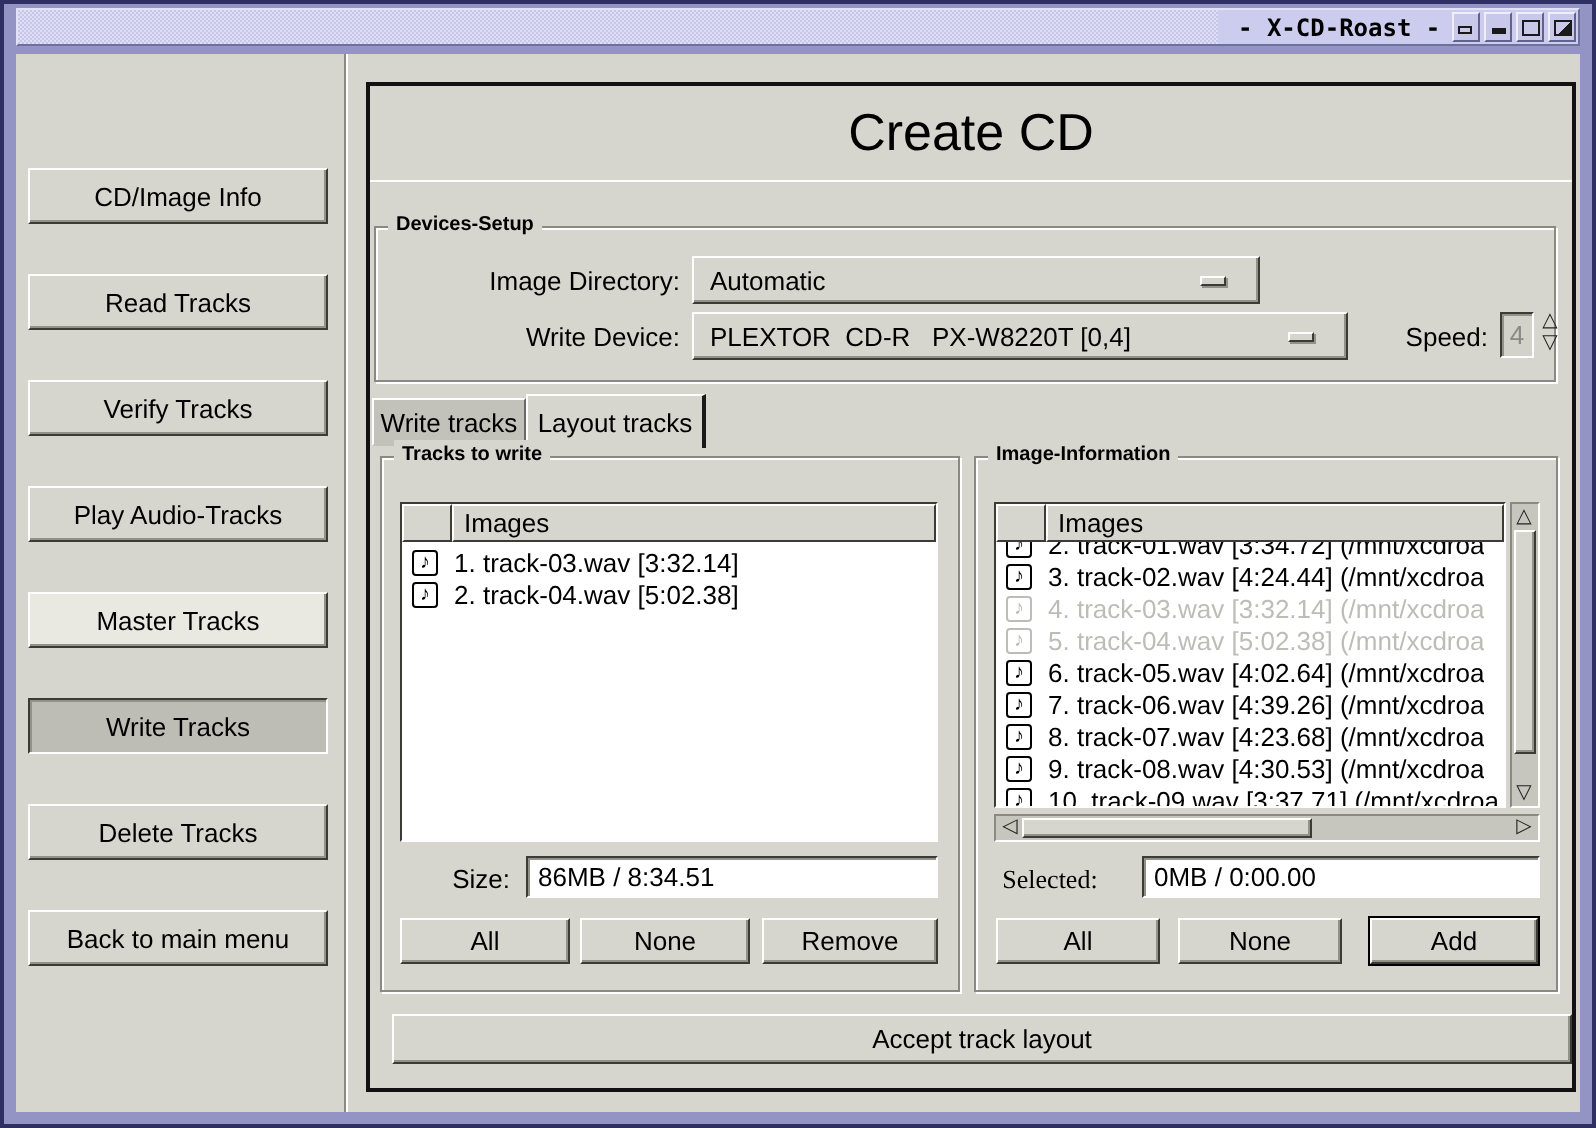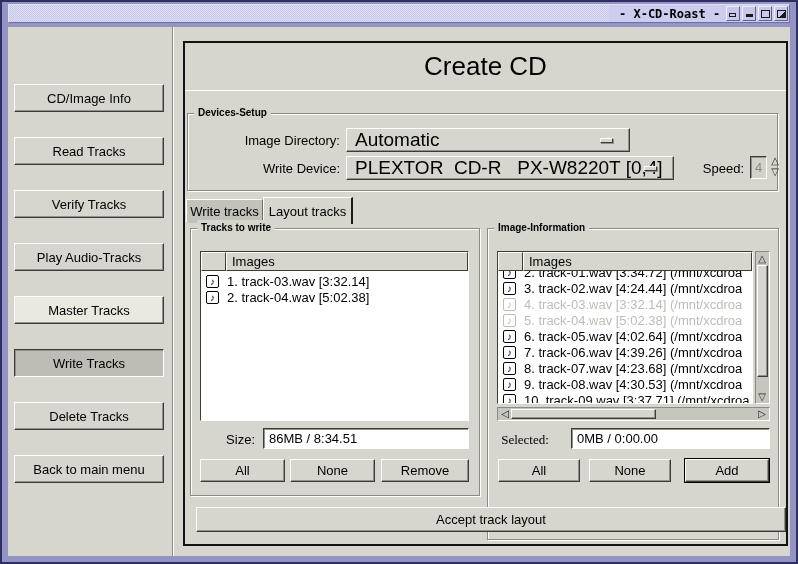--- a/index.html
+++ b/index.html
@@ -120,21 +120,21 @@
     display: flex; align-items: center; justify-content: center;
     font-size: 26px; font-weight: 500; color: #000;
   }
   
   .optmenu {
     position: absolute;
     background: #d6d6ce;
     border: 1px solid;
     border-color: #ffffff #3c3c36 #3c3c36 #ffffff;
     box-shadow: inset -1px -1px 0 #92928a;
-    font-size: 19px;
+    font-size: 13px;
     display: flex; align-items: center;
     padding-left: 8px; white-space: pre;
   }
   .opt-indicator {
     position: absolute; right: 16px; top: 9px;
     width: 13px; height: 5px;
     background: #d6d6ce;
     border: 1px solid;
     border-color: #ffffff #3c3c36 #3c3c36 #ffffff;
     box-shadow: 1px 1px 0 #92928a;
@@ -300,21 +300,21 @@
             </div>
           </div>
         </div>
         <div class="lbl" style="left:0; top:203px; width:64px; text-align:right;">Size:</div>
         <div class="entry" style="left:72px; top:199px; width:206px; height:21px;">86MB / 8:34.51</div>
         <div class="gbtn" style="left:9px;  top:230px; width:85px; height:23px;">All</div>
         <div class="gbtn" style="left:99px; top:230px; width:85px; height:23px;">None</div>
         <div class="gbtn" style="left:190px;top:230px; width:88px; height:23px;">Remove</div>
       </div>
 
-      <div class="frame" style="left:302px; top:185px; width:292px; height:312px;">
+      <div class="frame" style="left:302px; top:185px; width:292px; height:268px;">
         <div class="legend">Image-Information</div>
         <div class="clist" style="left:9px; top:22px; width:256px; height:153px;">
           <div class="clist-header">
             <div class="hcell hcell-icon"></div>
             <div class="hcell hcell-main">Images</div>
           </div>
           <div class="list-body" style="height:132px; padding-top:0;">
             <div class="lrow" style="margin-top:-7px;">
               <span class="note">♪</span>
               <span class="rowtxt">2. track-01.wav [3:34.72] (/mnt/xcdroa</span>

